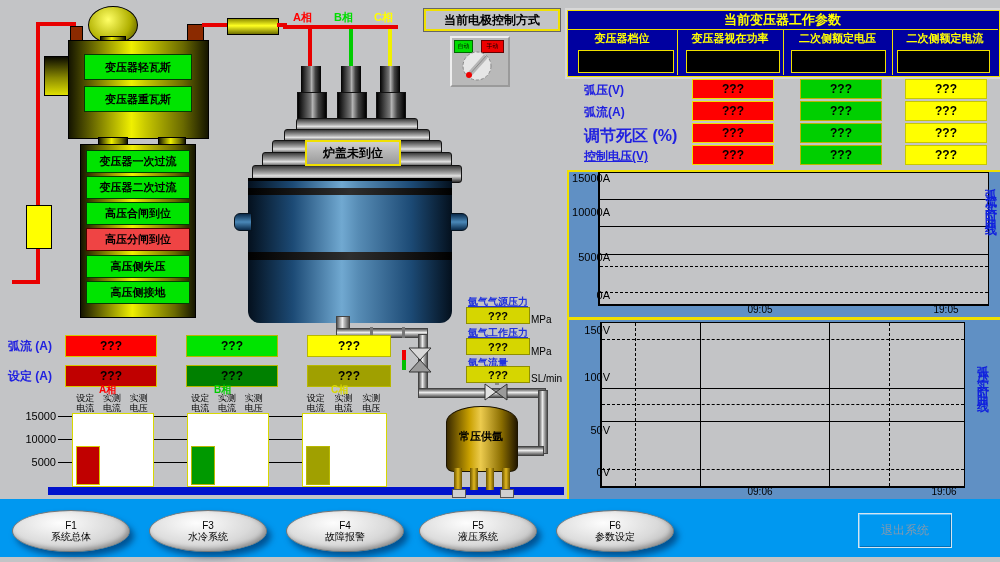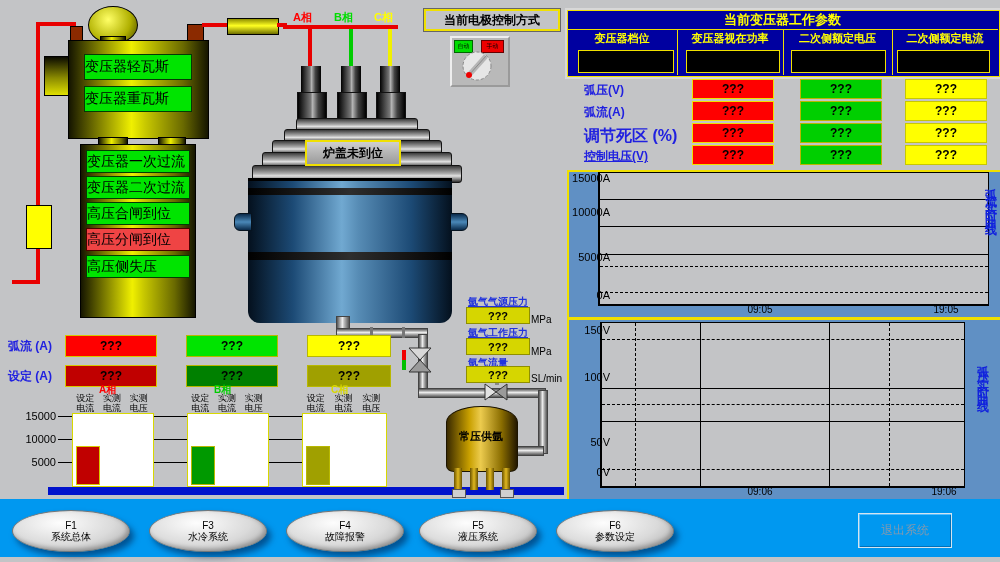--- a/index.html
+++ b/index.html
@@ -2,22 +2,22 @@
 <html><head>
 <meta charset="utf-8">
 <style>
   html,body{margin:0;padding:0}
   body{font-family:"Liberation Sans","DejaVu Sans",sans-serif;background:#666}
   #screen{position:relative;width:1000px;height:562px;background:#c3c4c6;overflow:hidden}
   .a{position:absolute}
   .txt{position:absolute;white-space:nowrap;color:#000}
   .ctr{display:flex;align-items:center;justify-content:center;text-align:center}
   .bold{font-weight:bold}
-  .stat{position:absolute;display:flex;align-items:center;
-        font-size:14px;font-weight:normal;color:#000;background:#00e400;border:1px solid #043a04}
+  .stat{position:absolute;display:flex;align-items:center;justify-content:center;
+        font-size:11px;font-weight:bold;color:#000;background:#00e400;border:1px solid #043a04}
   .stat.alarm{background:#ef4444;border-color:#4a0000}
   .ybox{background:linear-gradient(90deg,#151500,#a8a800 30%,#f0f000 45%,#c8c800 55%,#6a6a00 82%,#151500);border:1px solid #000}
   .redline{position:absolute;background:#e80000}
   .pipe{position:absolute;background:linear-gradient(180deg,#555,#efefef 45%,#bbb 60%,#555);border:1px solid #444}
   .pipev{position:absolute;background:linear-gradient(90deg,#555,#efefef 45%,#bbb 60%,#555);border:1px solid #444}
   .elec{position:absolute;background:linear-gradient(90deg,#000,#777 45%,#b5b5b5 52%,#444 72%,#000)}
   .disc{position:absolute;background:linear-gradient(180deg,#3a3a3a,#b0b0b0 48%,#e2e2e2 62%,#2e2e2e);border:1px solid #141414;border-radius:3px}
   .pval{position:absolute;display:flex;align-items:center;justify-content:center;font-weight:bold;font-size:12px;color:#000}
   .pr{background:#ff0000;border:1px solid #f0e000}
   .pg{background:#00cf00;border:1px solid #b8b800}
@@ -80,20 +80,23 @@
     </div>
   <div class="stat" style="left:86px;top:202px;width:102px;height:21px">
       <span>高压合闸到位</span>
     </div>
   <div class="stat alarm" style="left:86px;top:228px;width:102px;height:21px">
       <span>高压分闸到位</span>
     </div>
   <div class="stat" style="left:86px;top:255px;width:102px;height:21px">
       <span>高压侧失压</span>
     </div>
+  <div class="stat" style="left:86px;top:281px;width:102px;height:21px">
+      <span>高压侧接地</span>
+    </div>
 
   <div class="redline" style="left:202px;top:23px;width:25px;height:4px"></div>
   <div class="a" style="left:227px;top:18px;width:50px;height:15px;background:linear-gradient(180deg,#8f8f00,#ffff22 45%,#6f6f00);border:1px solid #000"></div>
   <div class="redline" style="left:277px;top:23px;width:10px;height:4px"></div>
   <div class="redline" style="left:283px;top:25px;width:115px;height:4px"></div>
   <div class="txt bold" style="left:293px;top:10px;font-size:11px;color:#ff0000">A相</div>
   <div class="txt bold" style="left:334px;top:10px;font-size:11px;color:#00dd00">B相</div>
   <div class="txt bold" style="left:374px;top:10px;font-size:11px;color:#ffff00">C相</div>
   <div class="a" style="left:308px;top:29px;width:4px;height:42px;background:#e80000"></div>
   <div class="a" style="left:349px;top:29px;width:4px;height:42px;background:#00cc00"></div>
@@ -287,21 +290,21 @@
     <div class="gl-vd" style="left:33px"></div>
     <div class="gl-vd" style="left:287px"></div>
     <div class="gl-h" style="top:65px"></div>
     <div class="gl-h" style="top:98px"></div>
     <div class="gl-hd" style="top:16px"></div>
     <div class="gl-hd" style="top:81px"></div>
     <div class="gl-hd" style="top:146px"></div>
   </div>
   <div class="ticklab" style="left:574px;top:324px;width:36px">150V</div>
   <div class="ticklab" style="left:574px;top:371px;width:36px">100V</div>
-  <div class="ticklab" style="left:574px;top:436px;width:36px">50V</div>
+  <div class="ticklab" style="left:574px;top:424px;width:36px">50V</div>
   <div class="ticklab" style="left:574px;top:466px;width:36px">0V</div>
   <div class="xlab" style="left:738px;top:486px">09:06</div>
   <div class="xlab" style="left:922px;top:486px">19:06</div>
   <div class="vtitle" style="left:974px;top:355px">弧压实时曲线</div>
 
   <div class="bluelab" style="left:8px;top:338px;font-size:12px">弧流 (A)</div>
   <div class="pval" style="left:65px;top:335px;width:90px;height:20px;background:#ff0000;border:1px solid #d8c800">
       <span>???</span>
     </div>
   <div class="pval" style="left:186px;top:335px;width:90px;height:20px;background:#00e400;border:1px solid #b8b800">

